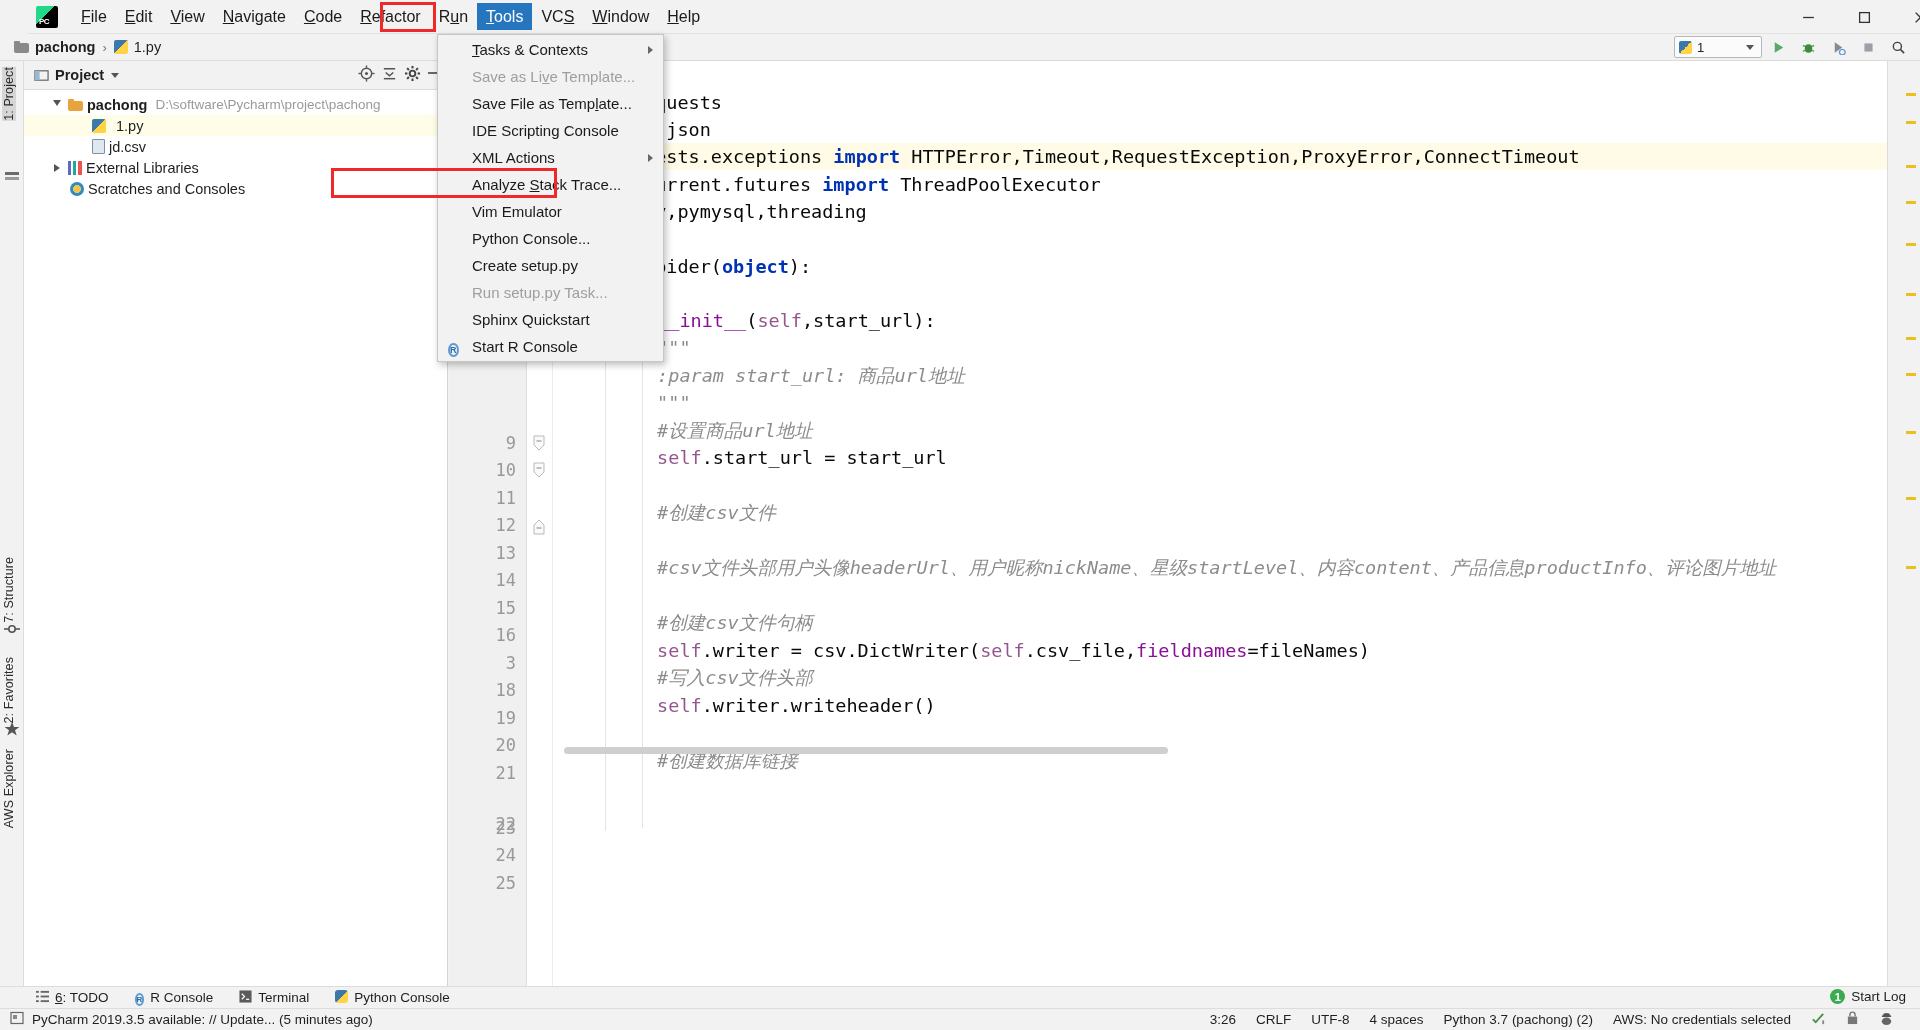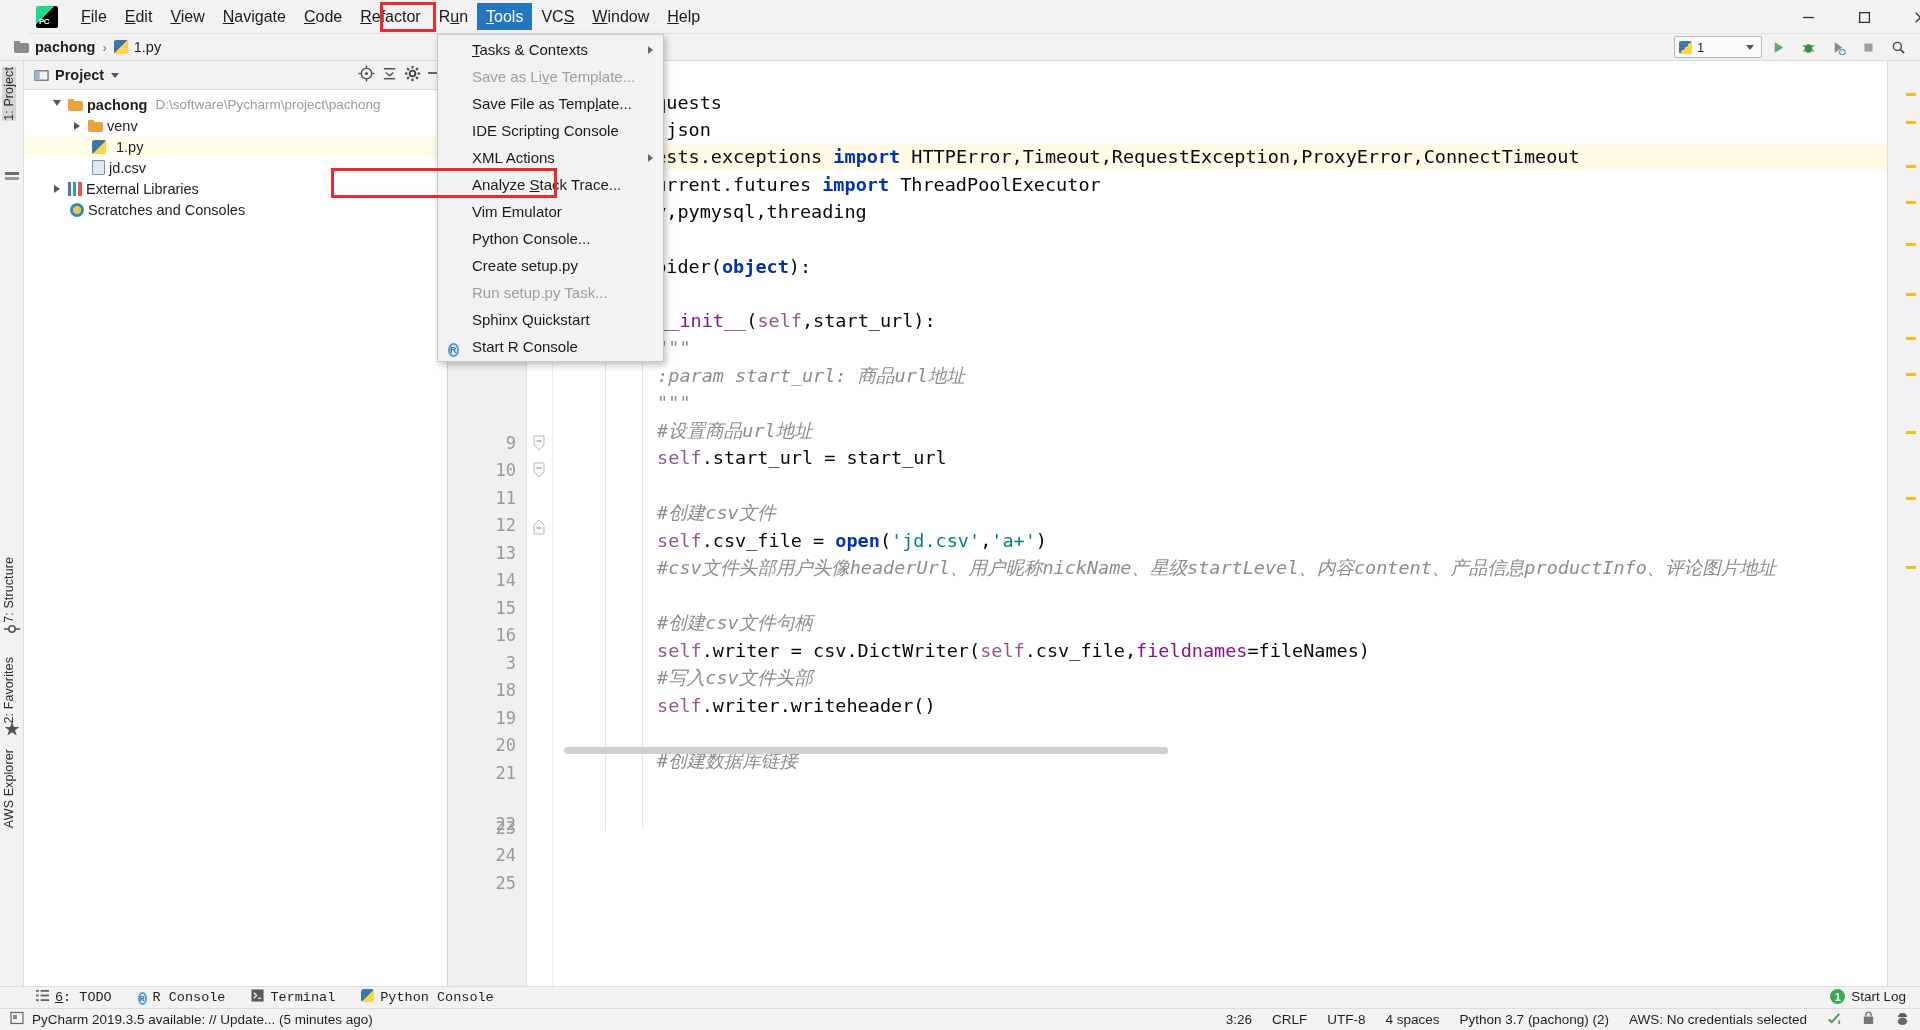--- a/index.html
+++ b/index.html
@@ -179,31 +179,31 @@
     position: absolute; top: 61px; right: 0; width: 33px; bottom: 44px;
     background: #f2f2f2; border-left: 1px solid #dcdcdc;
   }
   .scroll-marks { position: absolute; top: 0; right: 4px; width: 10px; height: 100%; }
   .mark { position: absolute; right: 0; width: 10px; height: 3px; }
 
   
   .toolwin-bar {
     position: absolute; left: 0; bottom: 22px; width: 1920px; height: 22px;
     background: #f2f2f2; border-top: 1px solid #dcdcdc; display: flex; align-items: center;
-    padding-left: 36px; gap: 26px; font-family: Liberation Mono, monospace;
+    padding-left: 36px; gap: 26px;
   }
   .twb-item { display: flex; align-items: center; font-size: 13.5px; color: #1f1f1f; gap: 6px; }
   .twb-item u { text-decoration: underline; }
   .statusbar {
     position: absolute; left: 0; bottom: 0; width: 1920px; height: 22px;
     background: #f2f2f2; border-top: 1px solid #dcdcdc; display: flex; align-items: center;
     font-size: 13.5px; color: #1f1f1f;
   }
   .sb-left { display: flex; align-items: center; gap: 8px; padding-left: 10px; }
-  .sb-right { margin-left: auto; display: flex; align-items: center; gap: 20px; padding-right: 10px; }
+  .sb-right { margin-left: auto; display: flex; align-items: center; gap: 20px; padding-right: 26px; }
   .evt-log {
     position: absolute; right: 14px; bottom: 23px; height: 21px; display: flex;
     align-items: center; gap: 6px; font-size: 13.5px; color: #1f1f1f;
   }
   .evt-badge {
     width: 15px; height: 15px; border-radius: 50%; background: #3aab50; color: #fff;
     font-size: 11px; display: flex; align-items: center; justify-content: center; font-weight: 700;
   }
   .hscroll {
     position: absolute; bottom: 2px; left: 560px; width: 720px; height: 8px;
@@ -376,27 +376,20 @@
     </div>
     <div class="tree">
       <div class="trow" style="padding-left:26px">
         <span class="arrow open">
             <i></i>
           </span>
         <span class="ic-folder-y" style="margin-left:4px"></span>
         <span class="t-lbl" style="font-weight:700">pachong</span>
         <span class="t-dim">D:\software\Pycharm\project\pachong</span>
       </div>
-      <div class="trow" style="padding-left:46px">
-        <span class="arrow">
-            <i></i>
-          </span>
-        <span class="ic-folder-y" style="margin-left:4px"></span>
-        <span class="t-lbl">venv</span>
-      </div>
       <div class="trow sel" style="padding-left:68px">
         <span class="py-ic"></span>
         <span class="t-lbl">1.py</span>
       </div>
       <div class="trow" style="padding-left:68px">
         <span class="ic-csv"></span>
         <span class="t-lbl">jd.csv</span>
       </div>
       <div class="trow" style="padding-left:26px">
         <span class="arrow">
@@ -468,21 +461,20 @@
       <div class="indent-guide" style="left:88px;top:277px;height:490px"></div>
 
       <div class="cl" style="top:246px">    <span class="kw">def</span> <span class="mag">__init__</span>(<span class="self">self</span>,start_url):</div>
       <div class="cl" style="top:273px">        <span class="cmt">"""</span></div>
       <div class="cl" style="top:301px">        <span class="cmt">:param start_url: 商品url地址</span></div>
       <div class="cl" style="top:328px">        <span class="cmt">"""</span></div>
       <div class="cl" style="top:356px">        <span class="cmt">#设置商品url地址</span></div>
       <div class="cl" style="top:383px">        <span class="self">self</span>.start_url = start_url</div>
       <div class="cl" style="top:411px"> </div>
       <div class="cl" style="top:438px">        <span class="cmt">#创建csv文件</span></div>
-      <div class="cl" style="top:466px">        <span class="self">self</span>.csv_file = <span class="kw">open</span>(<span class="str2">'jd.csv'</span>,<span class="str2">'a+'</span>)</div>
       <div class="cl" style="top:493px">        <span class="cmt">#csv文件头部用户头像headerUrl、用户昵称nickName、星级startLevel、内容content、产品信息productInfo、评论图片地址</span></div>
       <div class="cl" style="top:548px">        <span class="cmt">#创建csv文件句柄</span></div>
       <div class="cl" style="top:576px">        <span class="self">self</span>.writer = csv.DictWriter(<span class="self">self</span>.csv_file,<span class="mag">fieldnames</span>=fileNames)</div>
       <div class="cl" style="top:603px">        <span class="cmt">#写入csv文件头部</span></div>
       <div class="cl" style="top:631px">        <span class="self">self</span>.writer.writeheader()</div>
       <div class="cl" style="top:658px"> </div>
       <div class="cl" style="top:686px">        <span class="cmt">#创建数据库链接</span></div>
 
       <div class="hscroll" style="left:10px;top:686px;width:604px;height:7px;background:#cfcfcf;border-radius:4px;"></div>
     </div>

